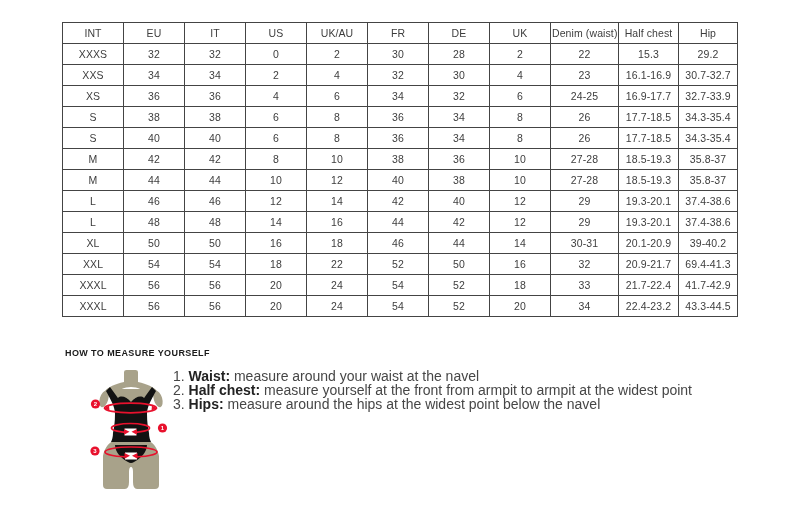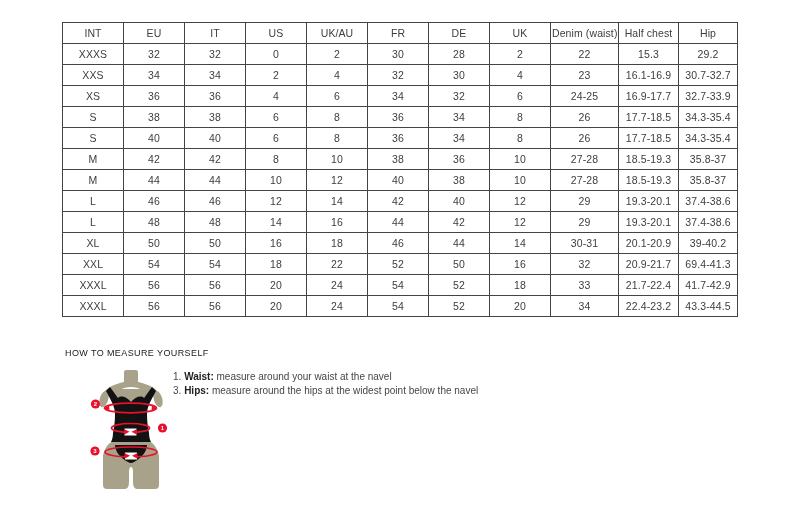--- a/index.html
+++ b/index.html
@@ -41,39 +41,39 @@
     white-space: nowrap;
     overflow: hidden;
   }
 
   
   .measure-title {
     position: absolute;
     left: 65px;
     top: 348px;
     font-size: 9px;
-    font-weight: 400;
+    font-weight: 700;
     letter-spacing: 0.4px;
     color: #1a1a1a;
   }
   .figure-box {
     position: absolute;
     left: 85px;
     top: 369px;
     width: 85px;
     height: 122px;
   }
   .instructions {
     position: absolute;
     left: 173px;
     top: 371px;
     list-style: none;
   }
   .instructions li {
-    font-size: 10px;
+    font-size: 14px;
     color: #464646;
     height: 14px;
     line-height: 11px;
     white-space: nowrap;
   }
   .instructions .num { color: #464646; }
   .instructions .term { font-weight: 700; color: #222222; }
 </style>
 </head>
 <body>
@@ -328,16 +328,20 @@
     </g>
   </svg>
 </div>
 
 <ul class="instructions">
   <li>
     <span class="num">1.</span>
     <span class="term">Waist:</span><span> measure around your waist at the navel</span>
   </li>
   <li>
+    <span class="num">2.</span>
+    <span class="term">Half chest:</span><span> measure yourself at the front from armpit to armpit at the widest point</span>
+  </li>
+  <li>
     <span class="num">3.</span>
     <span class="term">Hips:</span><span> measure around the hips at the widest point below the navel</span>
   </li>
 </ul>
 
 </body></html>

